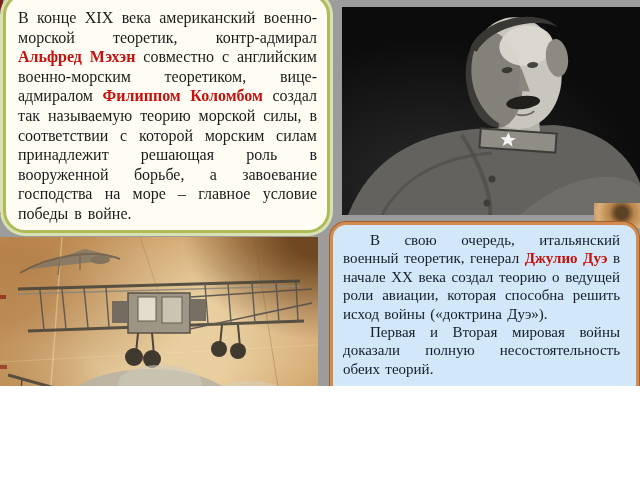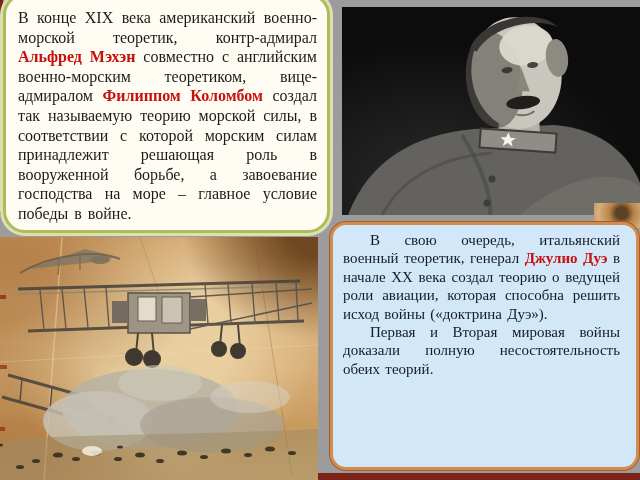--- a/index.html
+++ b/index.html
@@ -1,17 +1,17 @@
 <!DOCTYPE html>
 <html style="--slide_bg: #9c9c9c; --frame_red: #7d2318; --box1_bg: #fffdf3; --box1_border: #aebb58; --box1_glow: #d9e1b3; --box1_text: #1b1b1b; --box2_bg: #d2e7f7; --box2_border: #d28d4e; --box2_text: #131b2e; --accent_red: #c5100d;"><head>
 <meta charset="utf-8">
 <style>
   html,body{margin:0;padding:0;}
   #slide{
-    position:relative;width:640px;height:480px;overflow:hidden;
+    position:relative;width:640px;height:386px;overflow:hidden;
     background:var(--slide_bg,#9c9c9c);
     font-family:"Liberation Serif", serif;
   }
   .strip{position:absolute;background:var(--frame_red,#7d2318);}
   #strip-left{left:0;top:0;width:3px;height:215px;}
   #strip-bottom{left:0;top:473px;width:640px;height:7px;}
 
   
   #box-mahan{
     position:absolute;left:3px;top:-7px;width:327px;height:240px;

